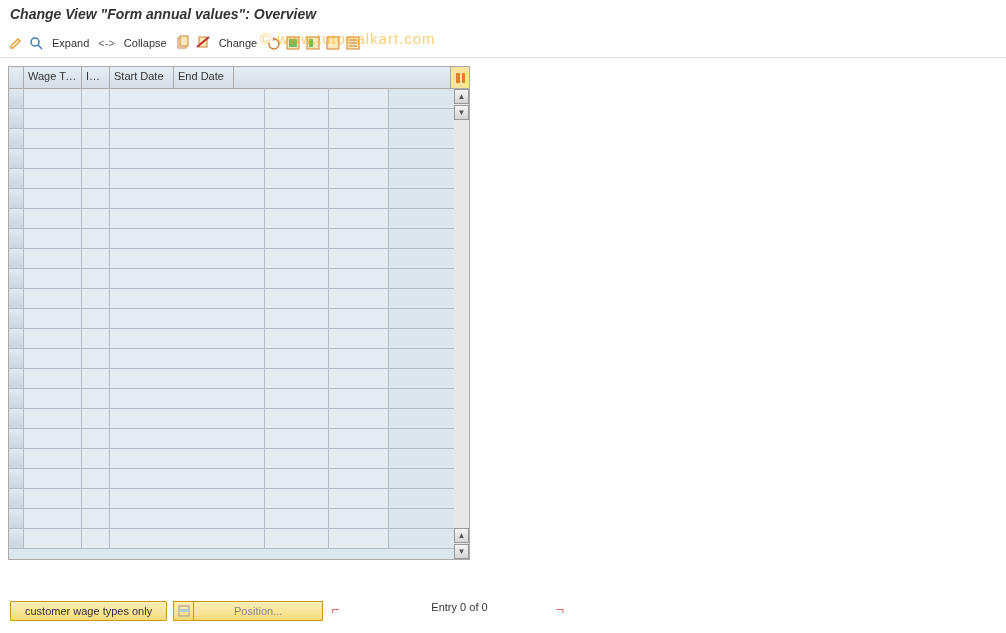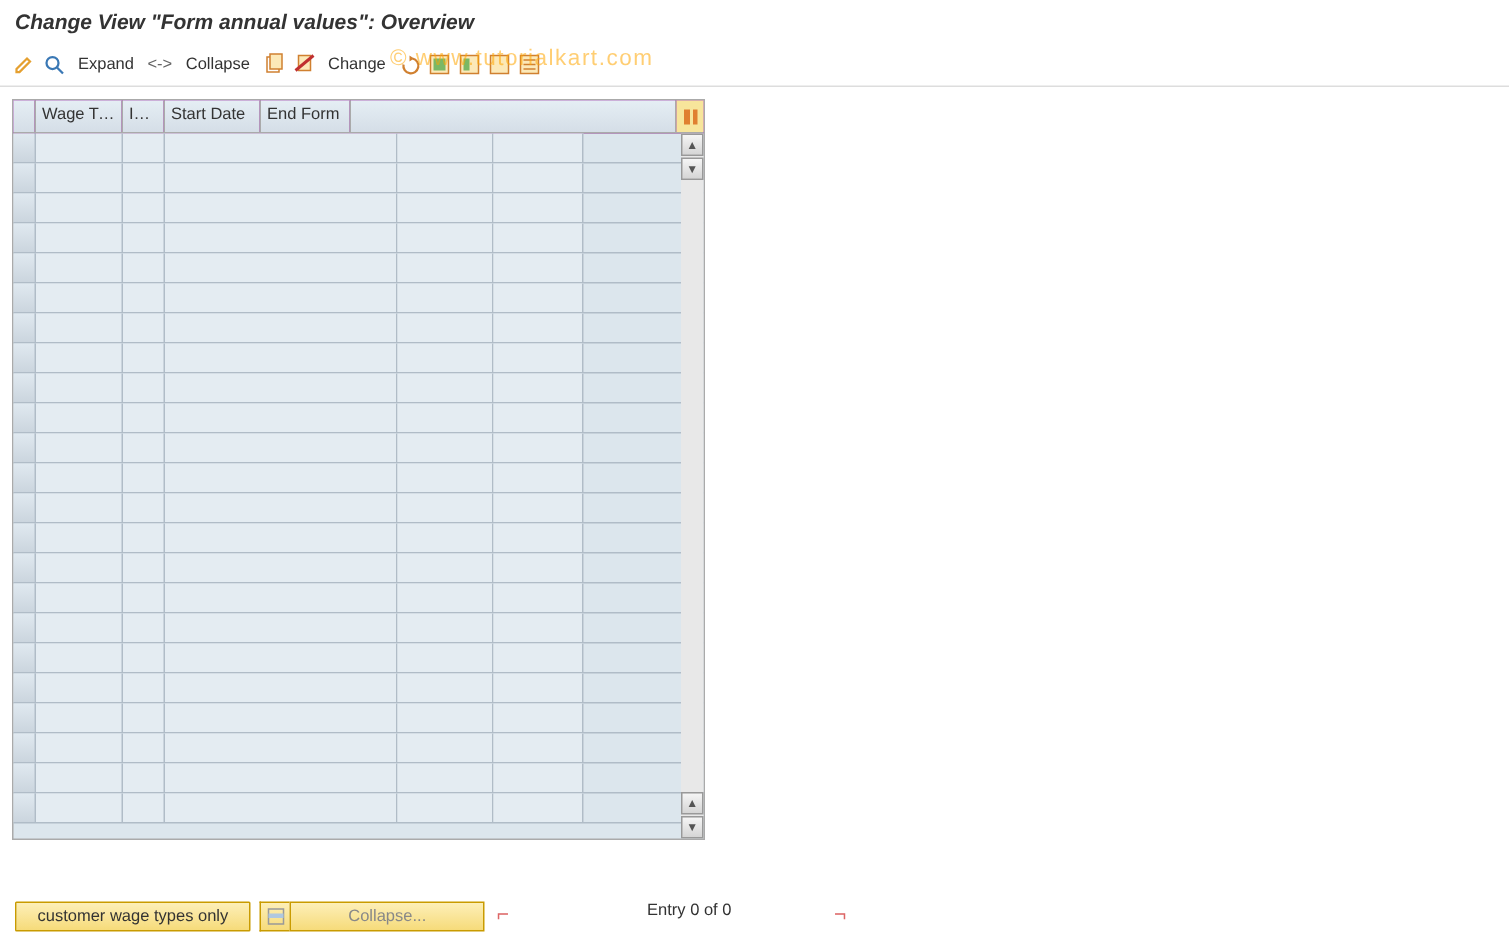--- a/index.html
+++ b/index.html
@@ -255,21 +255,21 @@
 </div>
 
 <div class="watermark">© www.tutorialkart.com</div>
 
 <div class="table-container">
   <div class="table-header">
     <div class="th th-selector"></div>
     <div class="th th-wagetype">Wage Ty…</div>
     <div class="th th-inf">Inf…</div>
     <div class="th th-start">Start Date</div>
-    <div class="th th-end">End Form</div>
+    <div class="th th-end">End Date</div>
     <div class="th th-empty"></div>
     <div class="th th-settings">
       <svg class="settings-icon-svg">
           <rect x="1" y="1" width="4" height="10" fill="#e08030"></rect>
           <rect x="7" y="1" width="4" height="10" fill="#e08030"></rect>
         </svg>
     </div>
   </div>
   <div class="table-body" id="table-body">
       <div class="table-row">
@@ -467,18 +467,18 @@
 
 <div class="footer">
   <button class="btn-customer">customer wage types only</button>
   <div class="btn-pos-wrapper">
     <div class="btn-pos-icon">
       <svg width="12" height="12">
           <rect x="1" y="1" width="10" height="10" fill="none" stroke="#999"></rect>
           <rect x="1" y="4" width="10" height="3" fill="#b0c8e0"></rect>
         </svg>
     </div>
-    <button class="btn-position">Collapse...</button>
+    <button class="btn-position">Position...</button>
   </div>
   <span class="bracket">⌐</span>
   <span class="entry-text">Entry 0 of 0</span>
   <span class="bracket" style="margin-left:60px;transform:scaleX(-1)">⌐</span>
 </div>
 
 </body></html>

